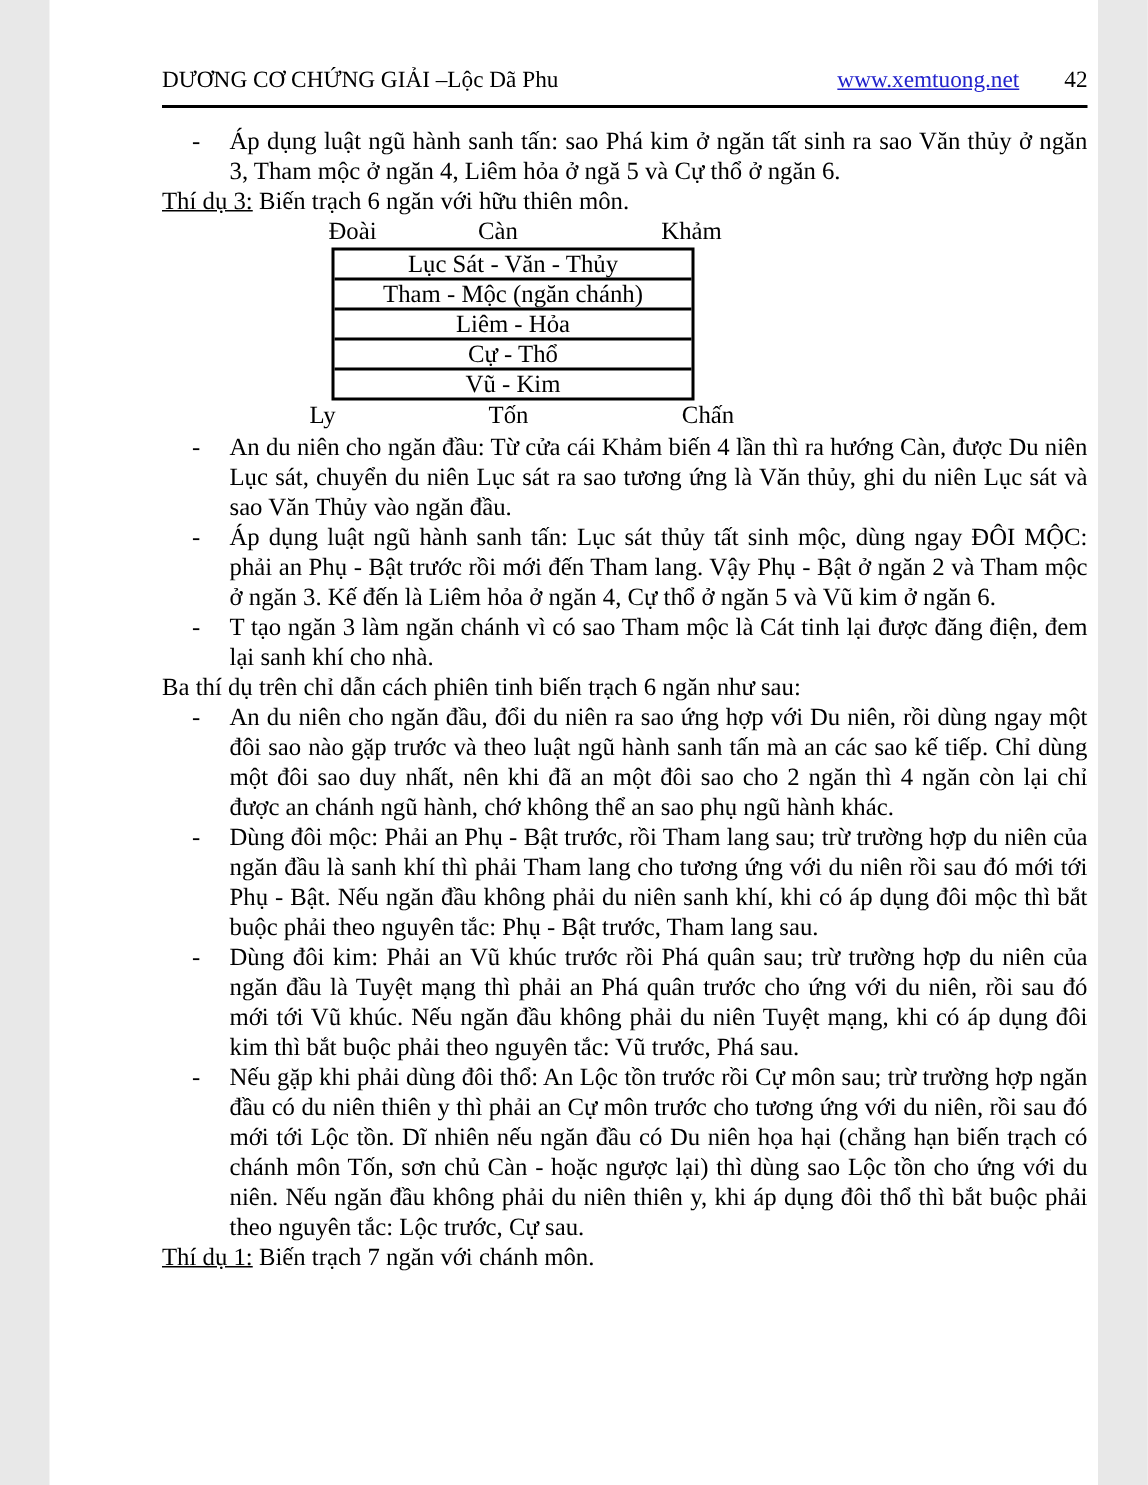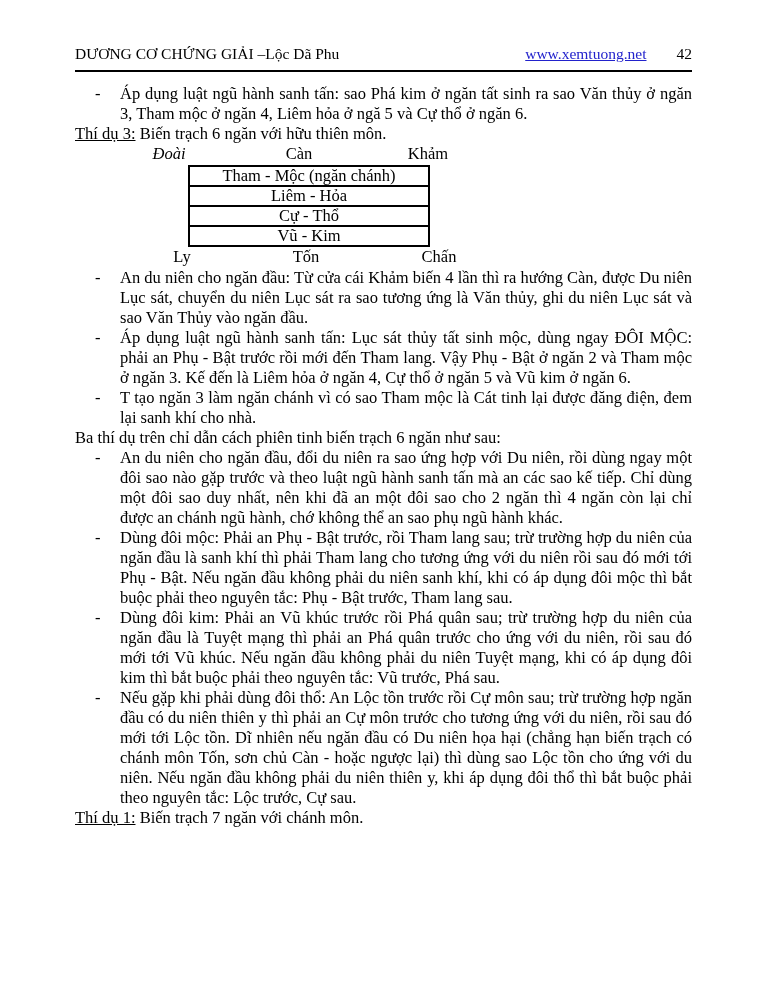--- a/index.html
+++ b/index.html
@@ -1,18 +1,18 @@
 <!DOCTYPE html>
 <html><head>
 <meta charset="utf-8">
 <style>
   html,body { margin:0; padding:0; background:#e8e8e8; }
   .page {
     position:relative;
-    width:765px; height:990px;
+    width:699px; height:990px;
     background:#ffffff;
     font-family:"Liberation Serif","DejaVu Serif",serif;
     color:#000;
     margin:0 auto;
     overflow:hidden;
   }
   .content {
     position:absolute;
     left:75px; top:44px;
     width:617px;
@@ -31,21 +31,21 @@
   .body-text { margin-top:12px; font-size:16.5px; line-height:20px; text-align:justify; }
 
   p.para { margin:0; }
   p.bullet { position:relative; padding-left:45px; }
   p.bullet::before { content:"-"; position:absolute; left:20px; top:0; }
   .ex-label { text-decoration:underline; }
 
   .diagram { position:relative; margin:0; }
   .dir-row { position:relative; height:21px; }
   .dir { position:absolute; transform:translateX(-50%); white-space:nowrap; }
-  .dir-row.top  .d0 { left:94px;font-style:italic; } .dir-row.top  .d1 { left:224px; } .dir-row.top  .d2 { left:353px; }
+  .dir-row.top  .d0 { left:127px; } .dir-row.top  .d1 { left:224px; } .dir-row.top  .d2 { left:353px; }
   .dir-row.bot  .d0 { left:107px; } .dir-row.bot  .d1 { left:231px; } .dir-row.bot  .d2 { left:364px; }
   .tbox {
     margin-left:113px;
     width:238px;
     border:2px solid #000;
   }
   .tcell {
     height:18px; line-height:18.5px;
     text-align:center;
     font-size:16.5px;
@@ -75,20 +75,21 @@
 
       <p class="para"><span class="ex-label">Thí dụ 3:</span> <span>Biến trạch 6 ngăn với hữu thiên môn.</span></p>
 
       <div class="diagram">
         <div class="dir-row top">
           <span class="dir d0">Đoài</span>
           <span class="dir d1">Càn</span>
           <span class="dir d2">Khảm</span>
         </div>
         <div class="tbox">
+          <div class="tcell">Lục Sát - Văn - Thủy</div>
           <div class="tcell">Tham - Mộc (ngăn chánh)</div>
           <div class="tcell">Liêm - Hỏa</div>
           <div class="tcell">Cự - Thổ</div>
           <div class="tcell">Vũ - Kim</div>
         </div>
         <div class="dir-row bot">
           <span class="dir d0">Ly</span>
           <span class="dir d1">Tốn</span>
           <span class="dir d2">Chấn</span>
         </div>

